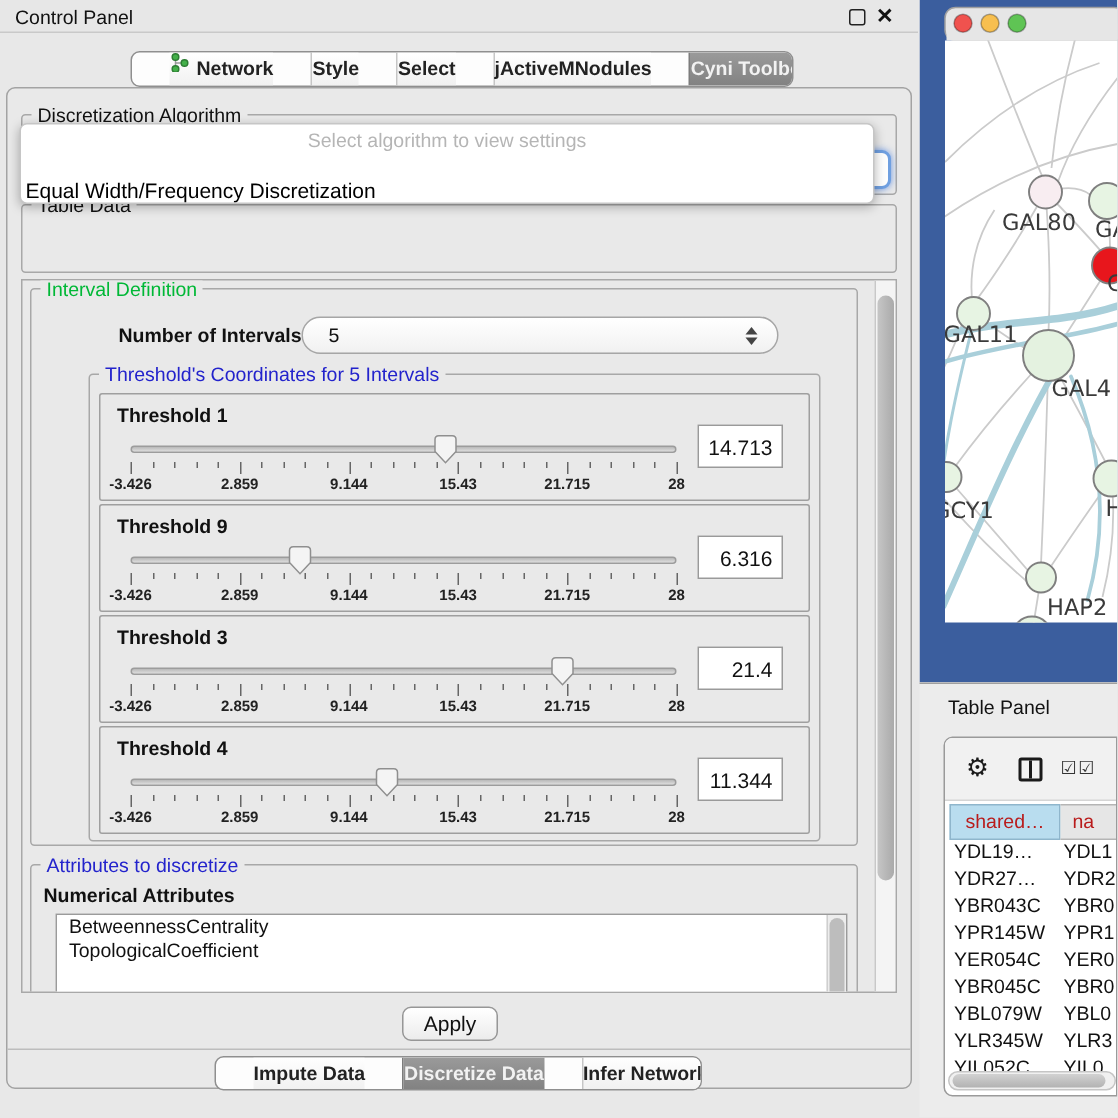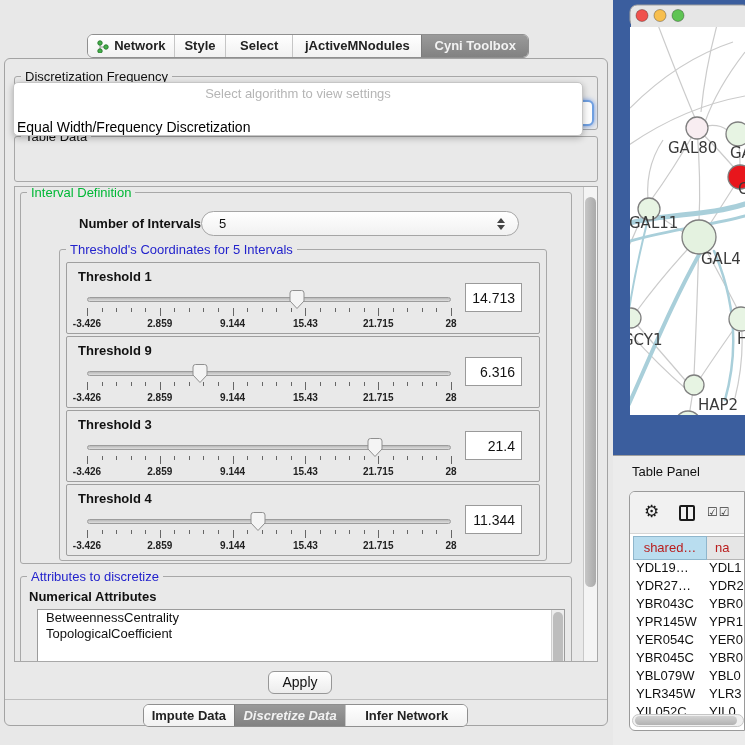--- a/index.html
+++ b/index.html
@@ -7,21 +7,21 @@
   #root { position:relative; width:745px; height:745px; overflow:hidden; background:#e8e8e8; }
 
   
   #cp-titlebar { position:absolute; left:0; top:0; width:612px; height:22px; background:#e7e7e7; border-bottom:1px solid #c9c9c9; }
   #cp-title { position:absolute; left:10px; top:4px; font-size:13px; color:#111; }
   #float-btn { position:absolute; left:566px; top:6px; width:11px; height:11px; border:1.5px solid #222; border-radius:2px; }
   #close-btn { position:absolute; left:584px; top:2px; font-size:14px; font-weight:bold; color:#111; }
 
   
   .seg-bar { position:absolute; display:flex; border:1px solid #8f8f8f; border-radius:6px; overflow:hidden; background:#fdfdfd; }
-  .seg { font-size:13px; font-weight:600; color:#222; text-align:center; line-height:22px; background:linear-gradient(#ffffff,#f1f1f1); border-left:1px solid #c6c6c6; white-space:nowrap; display:flex; align-items:center; justify-content:center; gap:5px; }
+  .seg { font-size:13px; font-weight:600; color:#222; text-align:center; line-height:22px; background:linear-gradient(#ffffff,#f1f1f1); border-left:1px solid #c6c6c6; white-space:nowrap; display:flex; justify-content:center; gap:5px;margin-left:25px; }
   .seg:first-child { border-left:none; }
   .seg.sel { background:linear-gradient(#9a9a9a,#828282); color:#f2f2f2; border-left-color:#7c7c7c; }
   #top-tabs { left:87px; top:34px; width:442px; height:24px; z-index:5; }
   #bottom-tabs { left:143px; top:704px; width:325px; height:23px; z-index:6; }
 
   
   #outer-panel { position:absolute; left:4px; top:58px; width:604px; height:668px; border:1px solid #a3a3a3; border-radius:6px; background:#e9e9e9; }
   #panel-split { position:absolute; left:5px; top:699px; width:602px; height:1px; background:#bdbdbd; z-index:4; }
 
   .group { position:absolute; border:1px solid #a8a8a8; border-radius:3px; }
@@ -100,20 +100,25 @@
   .tc1 { left:3px; width:71px; }
   .tc2 { left:76px; width:37px; }
   #tp-hscroll { position:absolute; left:2px; top:222px; width:112px; height:13px; background:#f0f0f0; border:1px solid #c5c5c5; border-radius:7px; }
   #tp-hthumb { position:absolute; left:2px; top:1px; width:102px; height:9px; background:linear-gradient(#d2d2d2,#b2b2b2); border-radius:5px; }
 </style>
 </head>
 <body>
 
 <div id="root">
 
+  <div id="cp-titlebar">
+    <span id="cp-title">Control Panel</span>
+    <span id="float-btn"></span>
+    <span id="close-btn">✕</span>
+  </div>
 
   <div id="top-tabs" class="seg-bar">
     <div class="seg" style="width:86px;">
       <svg width="13" height="13">
         <path d="M4 3 V11 M4 7 H10" stroke="#999" fill="none"></path>
         <circle cx="4" cy="3" r="2.2" fill="#43b049" stroke="#2d7d33"></circle>
         <circle cx="4" cy="11" r="2.2" fill="#43b049" stroke="#2d7d33"></circle>
         <circle cx="10" cy="7" r="2.2" fill="#43b049" stroke="#2d7d33"></circle>
       </svg>
       <span>Network</span>
@@ -129,21 +134,21 @@
       </div>
     <div class="seg sel" style="width:107px;">
         <span>Cyni Toolbox</span>
       </div>
   </div>
 
   <div id="outer-panel"></div>
   <div id="panel-split"></div>
 
   <div id="disc-group" class="group">
-    <span class="group-title">Discretization Frequency</span>
+    <span class="group-title">Discretization Algorithm</span>
   </div>
   <div id="focus-combo"></div>
 
   <div id="td-group" class="group">
     <span class="group-title">Table Data</span>
   </div>
 
   <div id="viewport">
 
     <div id="interval-group" class="group">
@@ -376,21 +381,21 @@
         <div id="vthumb"></div>
       </div>
   </div>
 
   <div id="apply-btn">Apply</div>
 
   <div id="bottom-tabs" class="seg-bar">
     <div class="seg" style="width:90px;">
         <span>Impute Data</span>
       </div>
-    <div class="seg sel" style="width:112px;font-style:italic;">
+    <div class="seg sel" style="width:112px;">
         <span>Discretize Data</span>
       </div>
     <div class="seg" style="width:122px;">
         <span>Infer Network</span>
       </div>
   </div>
 
   <div id="algo-popup">
     <div id="popup-prompt">Select algorithm to view settings</div>
     <div id="popup-item-1" class="popup-item">Equal Width/Frequency Discretization</div>

